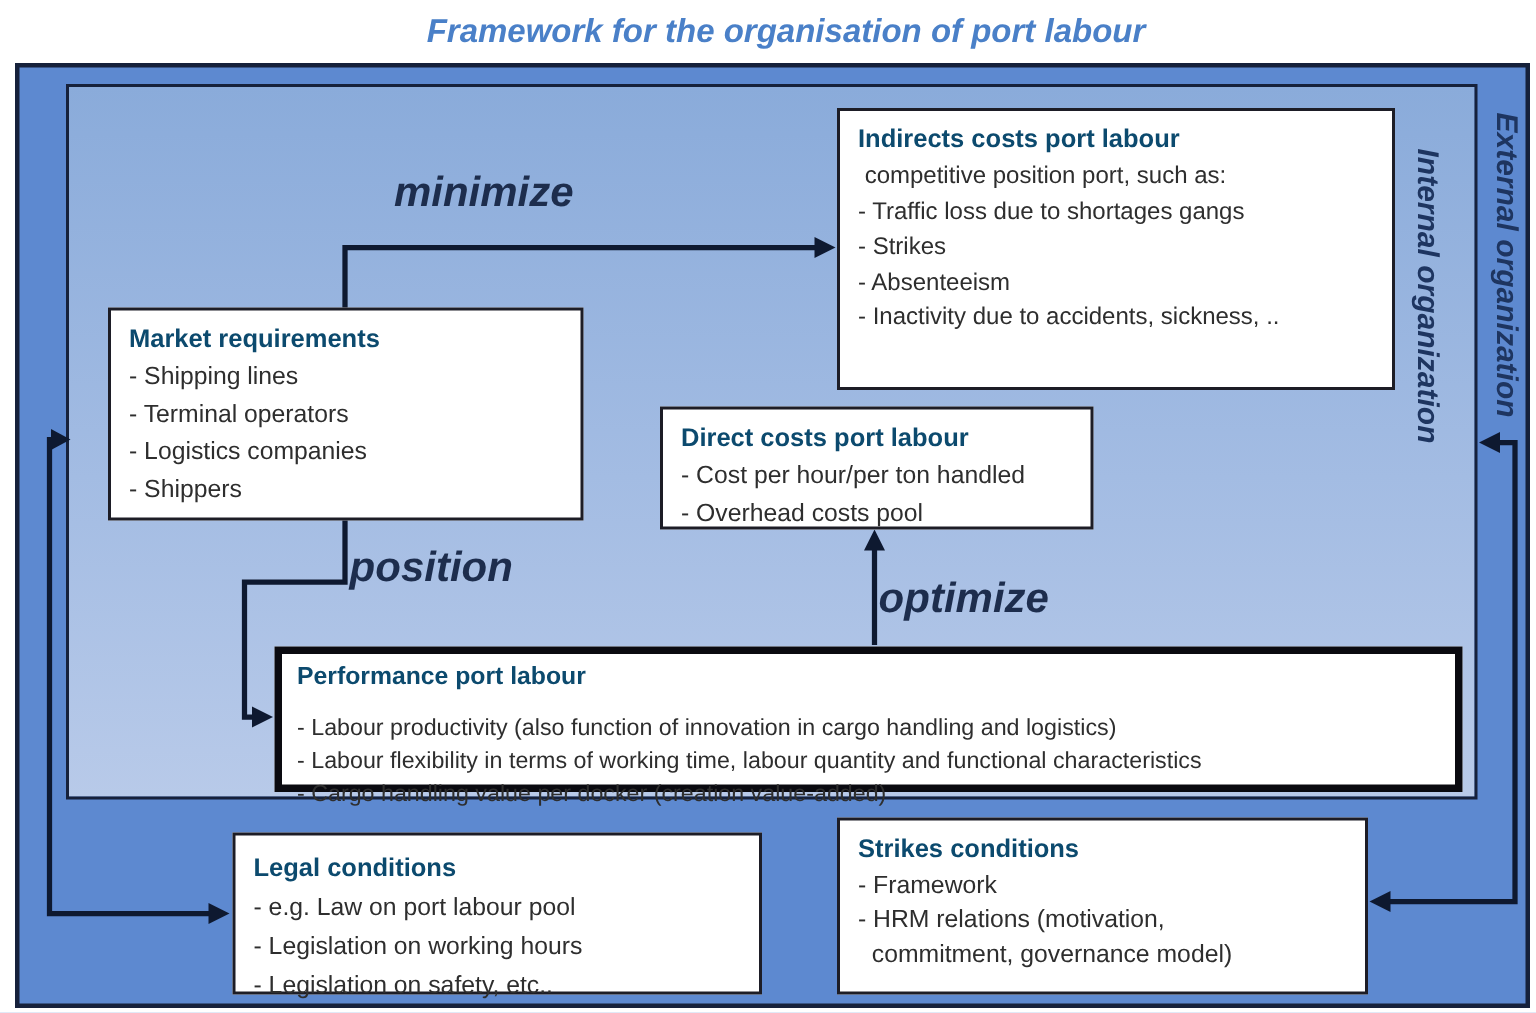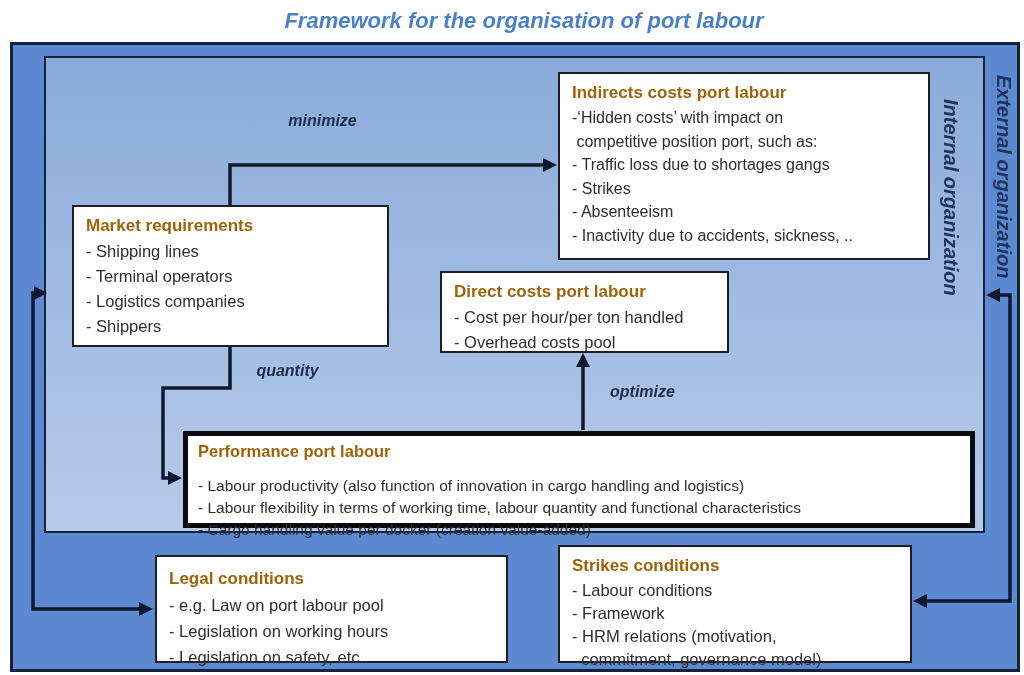--- a/index.html
+++ b/index.html
@@ -17,39 +17,39 @@
   }
   #inner-box {
     position:absolute; left:44px; top:56px; width:941px; height:477px;
     background:linear-gradient(180deg,#8aabda 0%, #a3bce3 55%, #b8cae9 100%);
     border:2px solid #16213b; box-sizing:border-box;
   }
   .box {
     position:absolute; background:#ffffff; border:2px solid #1d1d26;
     box-sizing:border-box; padding:9px 12px 4px 12px; z-index:5;
   }
-  .box h3 { margin:0 0 3px 0; font-size:17px; color:#a16207; font-weight:bold; }
+  .box h3 { margin:0 0 3px 0; font-size:17px; color:#0c4a6e; font-weight:bold; }
   .line { font-size:16.5px; color:#2e2e2e; white-space:pre; line-height:25px; }
 
   #box-market { left:72px; top:205px; width:317px; height:142px; }
   #box-indirect { left:558px; top:72px; width:372px; height:188px; }
   #box-indirect .line { line-height:23.5px; font-size:16px; }
   #box-direct { left:440px; top:271px; width:289px; height:82px; }
   #box-performance { left:183px; top:431px; width:792px; height:97px;
     border:5px solid #0a0a10; padding:6px 10px 4px 10px; }
   #box-performance h3 { font-size:16.5px; margin-bottom:14px; }
   #box-performance .line { font-size:15.5px; line-height:22px; }
   #box-legal { left:155px; top:555px; width:353px; height:108px; padding-top:12px; }
   #box-legal .line { line-height:26px; }
   #box-social { left:558px; top:545px; width:354px; height:118px; }
   #box-social .line { line-height:23px; }
 
   .arrow-label {
     position:absolute; width:165px; text-align:center; z-index:6;
-    font-size:16px; font-style:italic; font-weight:600; color:#1d2d4d;
+    font-size:28px; font-style:italic; font-weight:600; color:#1d2d4d;
   }
   #label-minimize { left:240px; top:112px; }
   #label-maximize { left:205px; top:362px; }
   #label-optimize { left:560px; top:383px; }
 
   .vlabel {
     position:absolute; writing-mode:vertical-rl; text-align:center; z-index:4;
     font-size:20px; font-style:italic; font-weight:bold; color:#1e3560;
     line-height:1; display:flex; align-items:center; justify-content:center;
   }
@@ -96,21 +96,20 @@
         <div class="line">- Shipping lines</div>
         <div class="line">- Terminal operators</div>
         <div class="line">- Logistics companies</div>
         <div class="line">- Shippers</div>
       </div>
   </div>
 
   <div class="box" id="box-indirect">
     <h3>Indirects costs port labour</h3>
     <div>
-        <div class="line">-‘Hidden costs’ with impact on</div>
         <div class="line"> competitive position port, such as:</div>
         <div class="line">- Traffic loss due to shortages gangs</div>
         <div class="line">- Strikes</div>
         <div class="line">- Absenteeism</div>
         <div class="line">- Inactivity due to accidents, sickness, ..</div>
       </div>
   </div>
 
   <div class="box" id="box-direct">
     <h3>Direct costs port labour</h3>
@@ -134,27 +133,26 @@
     <div>
         <div class="line">- e.g. Law on port labour pool</div>
         <div class="line">- Legislation on working hours</div>
         <div class="line">- Legislation on safety, etc..</div>
       </div>
   </div>
 
   <div class="box" id="box-social">
     <h3>Strikes conditions</h3>
     <div>
-        <div class="line">- Labour conditions</div>
         <div class="line">- Framework</div>
         <div class="line">- HRM relations (motivation,</div>
         <div class="line">  commitment, governance model)</div>
       </div>
   </div>
 
   <div class="arrow-label" id="label-minimize">minimize</div>
-  <div class="arrow-label" id="label-maximize">quantity</div>
+  <div class="arrow-label" id="label-maximize">position</div>
   <div class="arrow-label" id="label-optimize">optimize</div>
 
   <div class="vlabel" id="label-internal">Internal organization</div>
   <div class="vlabel" id="label-external">External organization</div>
 
 </div>
 
 </body></html>

